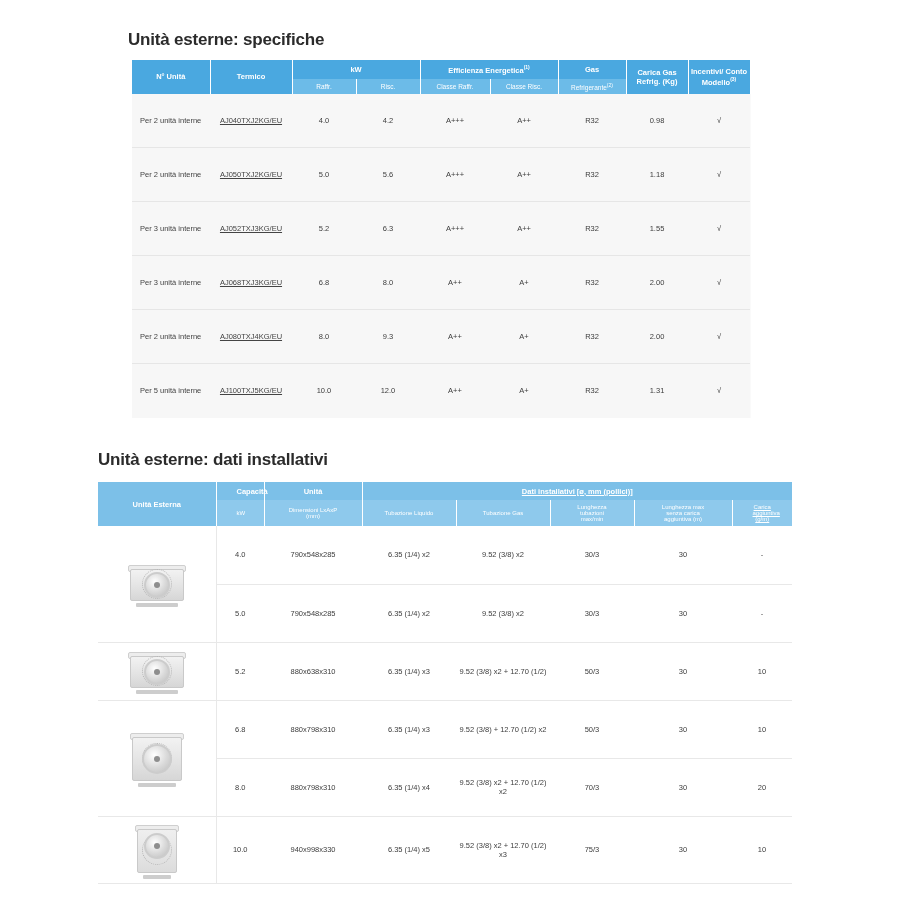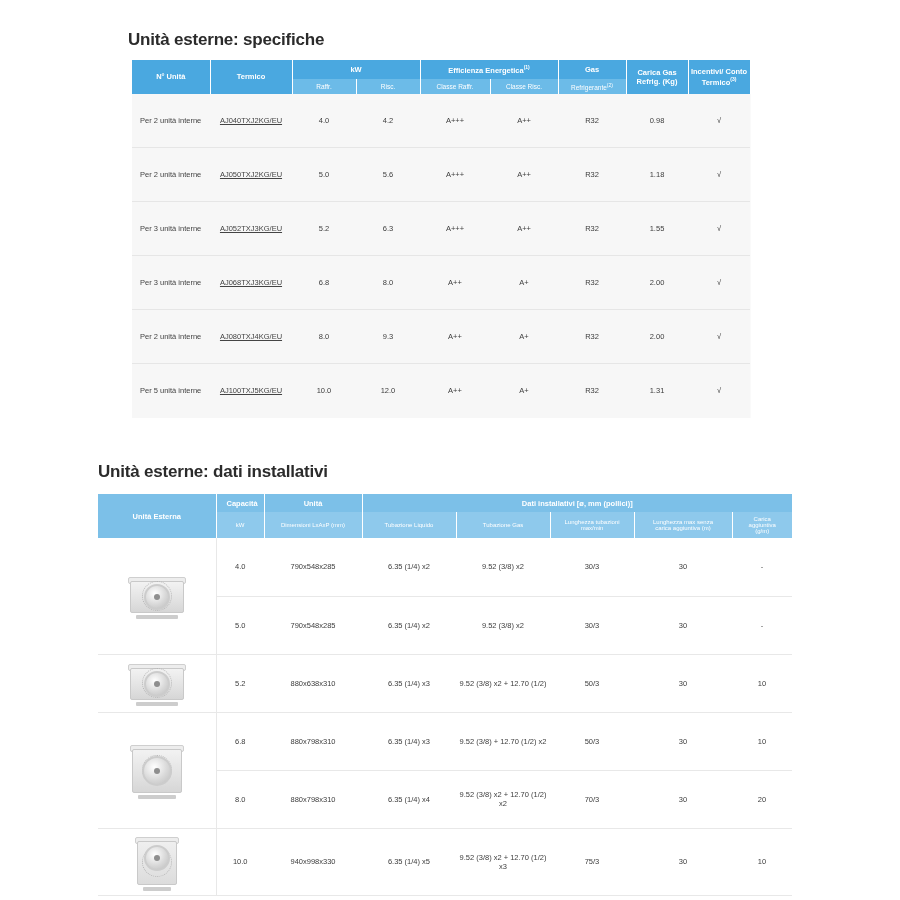--- a/index.html
+++ b/index.html
@@ -58,52 +58,52 @@
     height: 54px;
     border-bottom: 1px solid #e6e6e6;
     padding: 2px;
   }
   table.t1 tbody tr:last-child td { border-bottom: none; margin-left: 28px; }
   table.t1 tbody td.firstcol { text-align: left; padding-left: 8px; color: #444; }
   table.t1 tbody td.model { color: #444; text-decoration: underline; }
   .sup { font-size: 5px; vertical-align: super; }
 
   
-  .sec2 { position: absolute; left: 0; top: 452px; width: 816px; }
+  .sec2 { position: absolute; left: 0; top: 440px; width: 816px; }
   .sec2-title {
     font-size: 17px;
     font-weight: bold;
     color: #2b2b2b;
     padding: 10px 0 12px 98px;
     letter-spacing: -0.2px;
   }
   table.t2 {
     border-collapse: collapse;
     width: 694px;
     margin-left: 98px;
     table-layout: fixed;
   }
   table.t2 thead th {
     background: #7cc0e8;
     color: #ffffff;
     font-weight: bold;
     font-size: 7.5px;
     text-align: center;
     vertical-align: middle;
-    padding: 4px 10px;
+    padding: 4px 20px;
     border-right: 1px solid #ffffff;
     height: 18px;
   }
   table.t2 thead th.sub {
     background: #8ec9ec;
     font-weight: normal;
     font-size: 6px;
     height: 16px;
   }
-  table.t2 thead th.lastc { border-right: none; }
+  table.t2 thead th.lastc { border-right: none; text-decoration: underline; }
   table.t2 tbody td {
     font-size: 7.5px;
     color: #3c3c3c;
     text-align: center;
     vertical-align: middle;
     border-bottom: 1px solid #e8e8e8;
     padding: 4px 2px;
     background: #ffffff;
     height: 58px;
   }
@@ -175,21 +175,21 @@
         <tr class="hrow">
           <th rowspan="2">N° Unità</th>
           <th rowspan="2">Termico</th>
           <th colspan="2">kW</th>
           <th colspan="2">
             <span>Efficienza Energetica</span><span class="sup">(1)</span>
           </th>
           <th rowspan="1">Gas</th>
           <th rowspan="2">Carica Gas Refrig. (Kg)</th>
           <th rowspan="2" class="last">
-            <span>Incentivi/ Conto Termico</span><span class="sup">(3)</span>
+            <span>Incentivi/ Conto Modello</span><span class="sup">(3)</span>
           </th>
         </tr>
         <tr class="hrow2">
           <th>Raffr.</th>
           <th>Risc.</th>
           <th>Classe Raffr.</th>
           <th>Classe Risc.</th>
           <th>
             <span>Refrigerante</span><span class="sup">(2)</span>
           </th>

